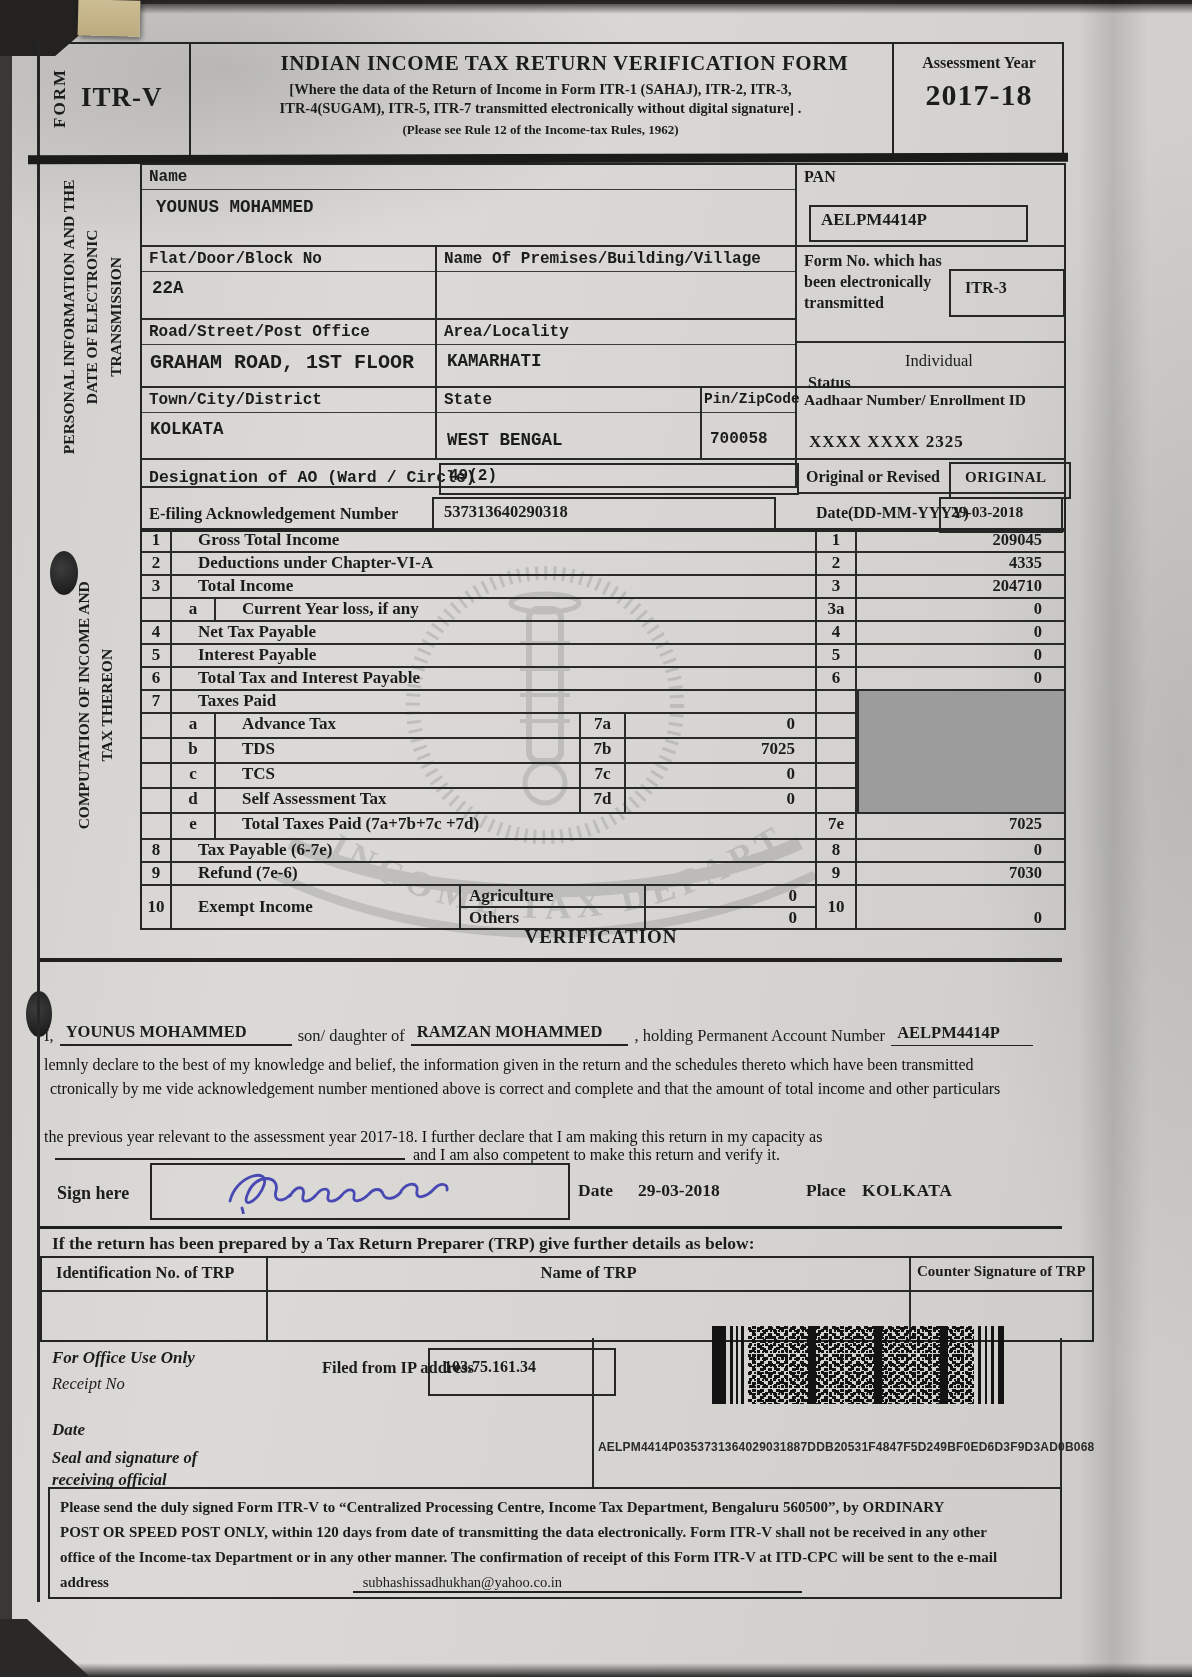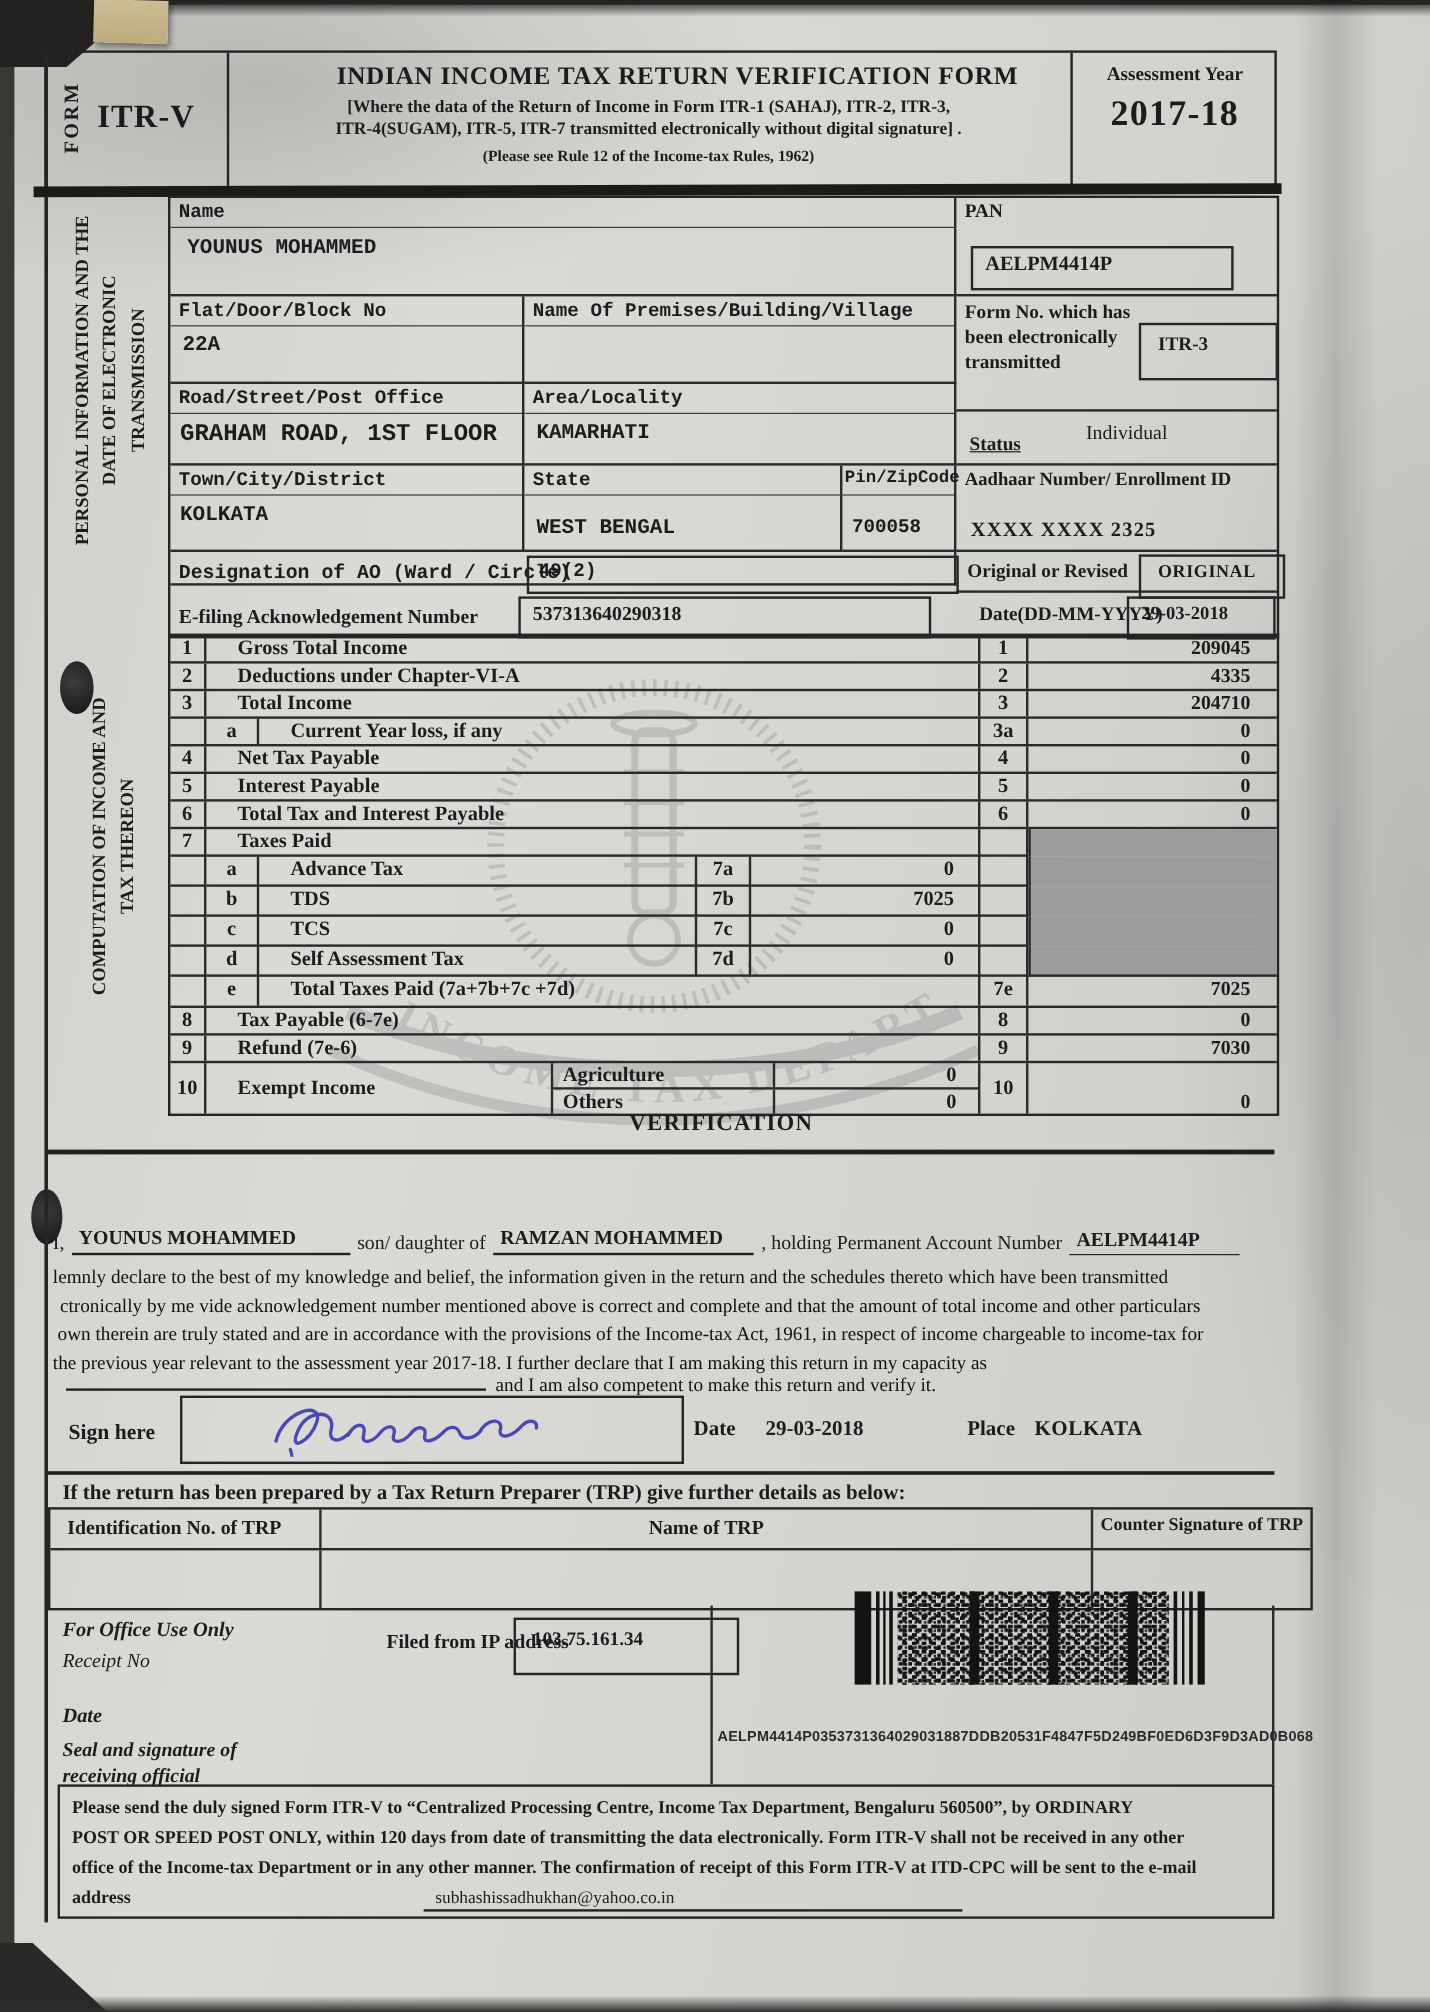--- a/index.html
+++ b/index.html
@@ -187,21 +187,21 @@
       <div class="flab">Road/Street/Post Office</div>
       <div class="fline"></div>
       <div class="fval" style="left:8px;top:31px;font-size:20px;">GRAHAM ROAD, 1ST FLOOR</div>
     </div>
     <div class="pc br bb" style="left:295px;top:155px;width:360px;height:68px;">
       <div class="flab">Area/Locality</div>
       <div class="fline"></div>
       <div class="fval" style="left:10px;top:31px;">KAMARHATI</div>
     </div>
     <div class="pc bb" style="left:655px;top:178px;width:267px;height:45px;">
-      <span class="flab" style="position:absolute;left:4px;top:16px;text-decoration:underline;">Status</span>
+      <span class="flab" style="position:absolute;left:4px;top:28px;">Status</span>
       <span class="fval" style="left:108px;top:8px;font-weight:400;font-size:16.5px;">Individual</span>
     </div>
 
     <div class="pc br bb" style="left:0;top:223px;width:295px;height:72px;">
       <div class="flab">Town/City/District</div>
       <div class="fline"></div>
       <div class="fval" style="left:8px;top:31px;">KOLKATA</div>
     </div>
     <div class="pc br bb" style="left:295px;top:223px;width:265px;height:72px;">
       <div class="flab">State</div>
@@ -366,21 +366,20 @@
   <div class="abs vline1" style="left:44px;top:1022px;width:1030px;">
     <span>I,</span>
     <span class="uval" style="min-width:200px;">YOUNUS  MOHAMMED</span>
     <span>son/ daughter of</span>
     <span class="uval" style="min-width:170px;">RAMZAN MOHAMMED</span>
     <span>, holding Permanent Account Number</span>
     <span class="uval" style="min-width:110px;border-bottom-width:1.5px;">AELPM4414P</span>
   </div>
   <div class="abs vbody" style="left:44px;top:1056px;">lemnly declare to the best of my knowledge and belief, the information given in the return and the schedules thereto which have been transmitted</div>
   <div class="abs vbody" style="left:50px;top:1080px;">ctronically by me vide acknowledgement number mentioned above is correct and complete and that the amount of total income and other particulars</div>
-  <div class="abs vbody" style="left:48px;top:1104px;">own therein are truly stated and are in accordance with the provisions of the Income-tax Act, 1961, in respect of income  chargeable to income-tax for</div>
   <div class="abs vbody" style="left:44px;top:1128px;">the previous year relevant to the assessment year 2017-18. I further declare that I am making this return in my capacity as</div>
   <div class="abs vbody" style="left:55px;top:1146px;">
     <span class="cap-line"></span><span>and I am also competent to make this return and verify it.</span>
   </div>
 
   <div class="abs b" style="left:57px;top:1183px;font-size:18px;">Sign here</div>
   <div class="signbox">
     <svg width="412" height="49" viewBox="0 0 412 49">
       <g fill="none" stroke="#3a3ab0" stroke-width="2.8" stroke-linecap="round" opacity=".9">
         <path d="M78 36 C 84 10, 118 2, 112 20 C 107 36, 88 46, 96 28 C 104 8, 128 10, 124 26 C 121 36, 130 38, 138 30"></path>

